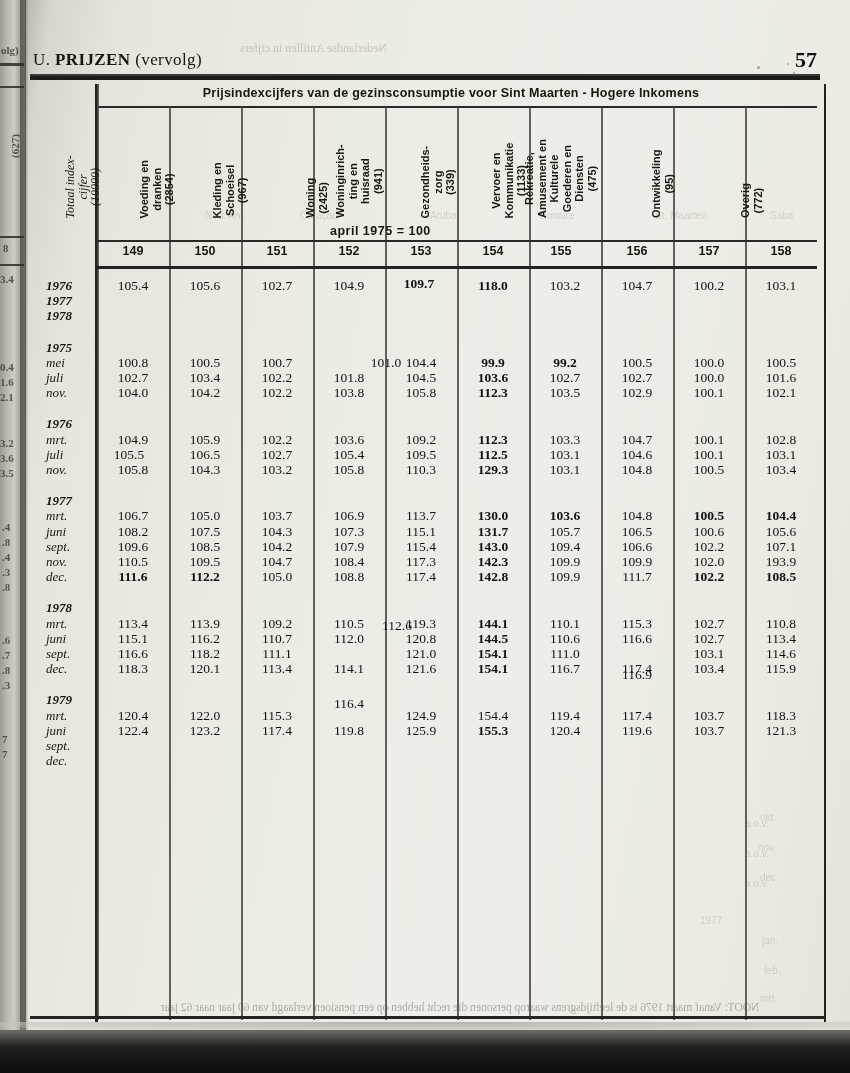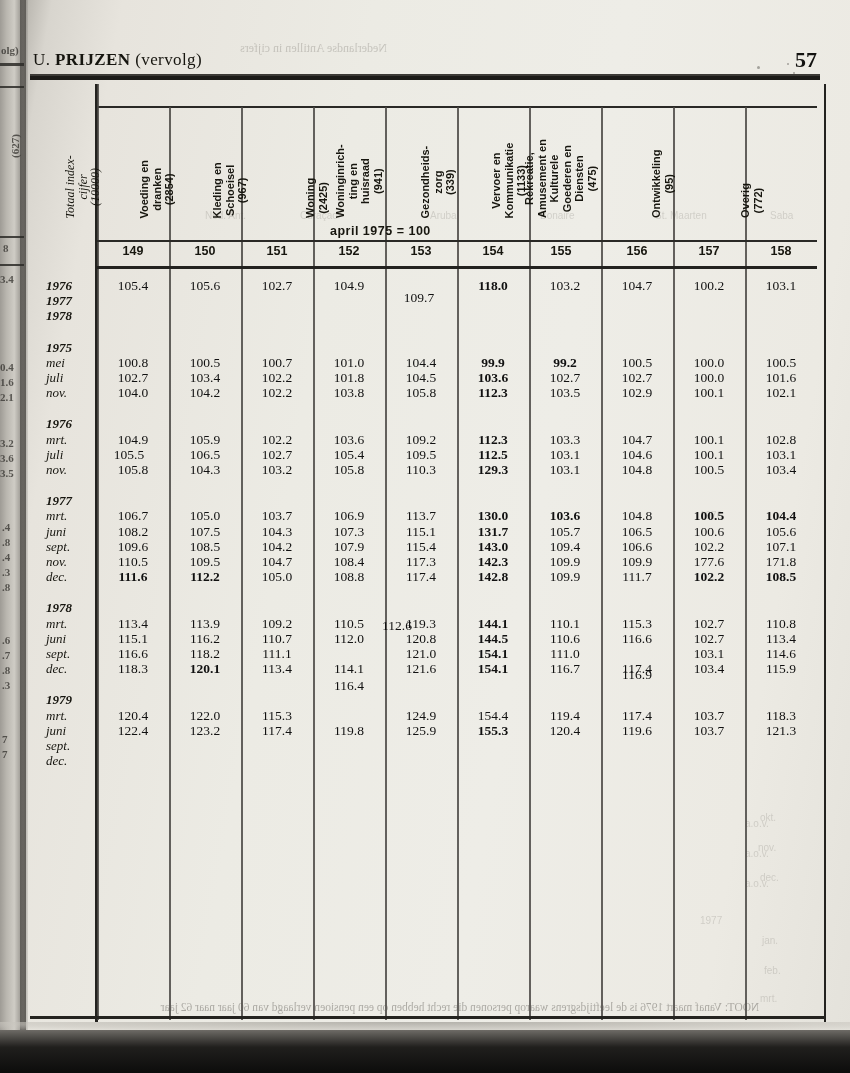--- a/index.html
+++ b/index.html
@@ -143,20 +143,23 @@
   <div class="ghost2" style="left:745px;top:878px;">a.o.v.</div>
   <div class="ghost2" style="left:760px;top:812px;">okt.</div>
   <div class="ghost2" style="left:758px;top:842px;">nov.</div>
   <div class="ghost2" style="left:760px;top:872px;">dec.</div>
   <div class="ghost2" style="left:762px;top:935px;">jan.</div>
   <div class="ghost2" style="left:764px;top:965px;">feb.</div>
   <div class="ghost2" style="left:760px;top:993px;">mrt.</div>
 
   <div class="tbl-outer"></div>
 
+  <div class="banner">
+    <div class="banner-txt">Prijsindexcijfers van de gezinsconsumptie voor Sint Maarten - Hogere Inkomens</div>
+  </div>
   <div class="banner-rule"></div>
 
   <div class="vsep tall" style="left:97px;"></div>
   <div class="vsep" style="left:169px;"></div>
   <div class="vsep" style="left:241px;"></div>
   <div class="vsep" style="left:313px;"></div>
   <div class="vsep" style="left:385px;"></div>
   <div class="vsep" style="left:457px;"></div>
   <div class="vsep" style="left:529px;"></div>
   <div class="vsep" style="left:601px;"></div>
@@ -231,34 +234,34 @@
       <div class="numrow" style="left: 745px; width: 72px;">158</div>
     </div>
   <div class="rule-mid2"></div>
 
   <div id="body">
       <div class="rowlabel yr" style="top: 278px;">1976</div>
       <div class="cell" style="left: 97px; width: 72px; top: 278px;">105.4</div>
       <div class="cell" style="left: 169px; width: 72px; top: 278px;">105.6</div>
       <div class="cell" style="left: 241px; width: 72px; top: 278px;">102.7</div>
       <div class="cell" style="left: 313px; width: 72px; top: 278px;">104.9</div>
-      <div class="cell" style="left: 385px; width: 68px; top: 290px;">109.7</div>
+      <div class="cell" style="left: 385px; width: 68px; top: 276px; font-weight: bold;">109.7</div>
       <div class="cell hv" style="left: 457px; width: 72px; top: 278px;">118.0</div>
       <div class="cell" style="left: 529px; width: 72px; top: 278px;">103.2</div>
       <div class="cell" style="left: 601px; width: 72px; top: 278px;">104.7</div>
       <div class="cell" style="left: 673px; width: 72px; top: 278px;">100.2</div>
       <div class="cell" style="left: 745px; width: 72px; top: 278px;">103.1</div>
       <div class="rowlabel yr" style="top: 293.2px;">1977</div>
       <div class="rowlabel yr" style="top: 308.4px;">1978</div>
       <div class="rowlabel yr" style="top: 339.6px;">1975</div>
       <div class="rowlabel" style="top: 354.8px;">mei</div>
       <div class="cell" style="left: 97px; width: 72px; top: 354.8px;">100.8</div>
       <div class="cell" style="left: 169px; width: 72px; top: 354.8px;">100.5</div>
       <div class="cell" style="left: 241px; width: 72px; top: 354.8px;">100.7</div>
-      <div class="cell" style="left: 313px; width: 72px; top: 354.8px;">101.0</div>
+      <div class="cell" style="left: 313px; width: 72px; top: 354.8px; padding-left: 37px;">101.0</div>
       <div class="cell" style="left: 385px; width: 72px; top: 354.8px;">104.4</div>
       <div class="cell hv" style="left: 457px; width: 72px; top: 354.8px;">99.9</div>
       <div class="cell hv" style="left: 529px; width: 72px; top: 354.8px;">99.2</div>
       <div class="cell" style="left: 601px; width: 72px; top: 354.8px;">100.5</div>
       <div class="cell" style="left: 673px; width: 72px; top: 354.8px;">100.0</div>
       <div class="cell" style="left: 745px; width: 72px; top: 354.8px;">100.5</div>
       <div class="rowlabel" style="top: 370px;">juli</div>
       <div class="cell" style="left: 97px; width: 72px; top: 370px;">102.7</div>
       <div class="cell" style="left: 169px; width: 72px; top: 370px;">103.4</div>
       <div class="cell" style="left: 241px; width: 72px; top: 370px;">102.2</div>
@@ -350,22 +353,22 @@
       <div class="cell" style="left: 745px; width: 72px; top: 538.8px;">107.1</div>
       <div class="rowlabel" style="top: 554px;">nov.</div>
       <div class="cell" style="left: 97px; width: 72px; top: 554px;">110.5</div>
       <div class="cell" style="left: 169px; width: 72px; top: 554px;">109.5</div>
       <div class="cell" style="left: 241px; width: 72px; top: 554px;">104.7</div>
       <div class="cell" style="left: 313px; width: 72px; top: 554px;">108.4</div>
       <div class="cell" style="left: 385px; width: 72px; top: 554px;">117.3</div>
       <div class="cell hv" style="left: 457px; width: 72px; top: 554px; text-align: center;">142.3</div>
       <div class="cell" style="left: 529px; width: 72px; top: 554px;">109.9</div>
       <div class="cell" style="left: 601px; width: 72px; top: 554px;">109.9</div>
-      <div class="cell" style="left: 673px; width: 72px; top: 554px;">177.6</div>
-      <div class="cell" style="left: 745px; width: 72px; top: 554px;">171.8</div>
+      <div class="cell" style="left: 673px; width: 72px; top: 554px;">102.0</div>
+      <div class="cell" style="left: 745px; width: 72px; top: 554px;">193.9</div>
       <div class="rowlabel" style="top: 569.2px;">dec.</div>
       <div class="cell hv" style="left: 97px; width: 72px; top: 569.2px;">111.6</div>
       <div class="cell hv" style="left: 169px; width: 72px; top: 569.2px;">112.2</div>
       <div class="cell" style="left: 241px; width: 72px; top: 569.2px;">105.0</div>
       <div class="cell" style="left: 313px; width: 72px; top: 569.2px;">108.8</div>
       <div class="cell" style="left: 385px; width: 72px; top: 569.2px;">117.4</div>
       <div class="cell hv" style="left: 457px; width: 72px; top: 569.2px;">142.8</div>
       <div class="cell" style="left: 529px; width: 72px; top: 569.2px;">109.9</div>
       <div class="cell" style="left: 601px; width: 72px; top: 569.2px;">111.7</div>
       <div class="cell hv" style="left: 673px; width: 72px; top: 569.2px;">102.2</div>
@@ -399,35 +402,35 @@
       <div class="cell" style="left: 241px; width: 72px; top: 646px;">111.1</div>
       <div class="cell" style="left: 313px; width: 92px; top: 618px; padding-left: 38px;">112.6</div>
       <div class="cell" style="left: 385px; width: 72px; top: 646px;">121.0</div>
       <div class="cell hv" style="left: 457px; width: 72px; top: 646px;">154.1</div>
       <div class="cell" style="left: 529px; width: 72px; top: 646px;">111.0</div>
       <div class="cell" style="left: 601px; width: 72px; top: 646px; margin-top: 21px;">116.9</div>
       <div class="cell" style="left: 673px; width: 72px; top: 646px;">103.1</div>
       <div class="cell" style="left: 745px; width: 72px; top: 646px;">114.6</div>
       <div class="rowlabel" style="top: 661.2px;">dec.</div>
       <div class="cell" style="left: 97px; width: 72px; top: 661.2px;">118.3</div>
-      <div class="cell" style="left: 169px; width: 72px; top: 661.2px; font-weight: bold;">120.1</div>
+      <div class="cell" style="left: 169px; width: 72px; top: 661.2px;">120.1</div>
       <div class="cell" style="left: 241px; width: 72px; top: 661.2px;">113.4</div>
       <div class="cell" style="left: 313px; width: 72px; top: 661.2px;">114.1</div>
       <div class="cell" style="left: 385px; width: 72px; top: 661.2px;">121.6</div>
       <div class="cell hv" style="left: 457px; width: 72px; top: 661.2px;">154.1</div>
       <div class="cell" style="left: 529px; width: 72px; top: 661.2px;">116.7</div>
       <div class="cell" style="left: 601px; width: 72px; top: 661.2px;">117.4</div>
       <div class="cell" style="left: 673px; width: 72px; top: 661.2px;">103.4</div>
       <div class="cell" style="left: 745px; width: 72px; top: 661.2px;">115.9</div>
       <div class="rowlabel yr" style="top: 692.4px;">1979</div>
       <div class="rowlabel" style="top: 707.6px;">mrt.</div>
       <div class="cell" style="left: 97px; width: 72px; top: 707.6px;">120.4</div>
       <div class="cell" style="left: 169px; width: 72px; top: 707.6px;">122.0</div>
       <div class="cell" style="left: 241px; width: 72px; top: 707.6px;">115.3</div>
-      <div class="cell" style="left: 313px; width: 72px; top: 678px;">116.4</div>
+      <div class="cell" style="left: 313px; width: 72px; top: 696px;">116.4</div>
       <div class="cell" style="left: 385px; width: 72px; top: 707.6px;">124.9</div>
       <div class="cell" style="left: 457px; width: 72px; top: 707.6px;">154.4</div>
       <div class="cell" style="left: 529px; width: 72px; top: 707.6px;">119.4</div>
       <div class="cell" style="left: 601px; width: 72px; top: 707.6px;">117.4</div>
       <div class="cell" style="left: 673px; width: 72px; top: 707.6px;">103.7</div>
       <div class="cell" style="left: 745px; width: 72px; top: 707.6px;">118.3</div>
       <div class="rowlabel" style="top: 722.8px;">juni</div>
       <div class="cell" style="left: 97px; width: 72px; top: 722.8px;">122.4</div>
       <div class="cell" style="left: 169px; width: 72px; top: 722.8px;">123.2</div>
       <div class="cell" style="left: 241px; width: 72px; top: 722.8px;">117.4</div>

